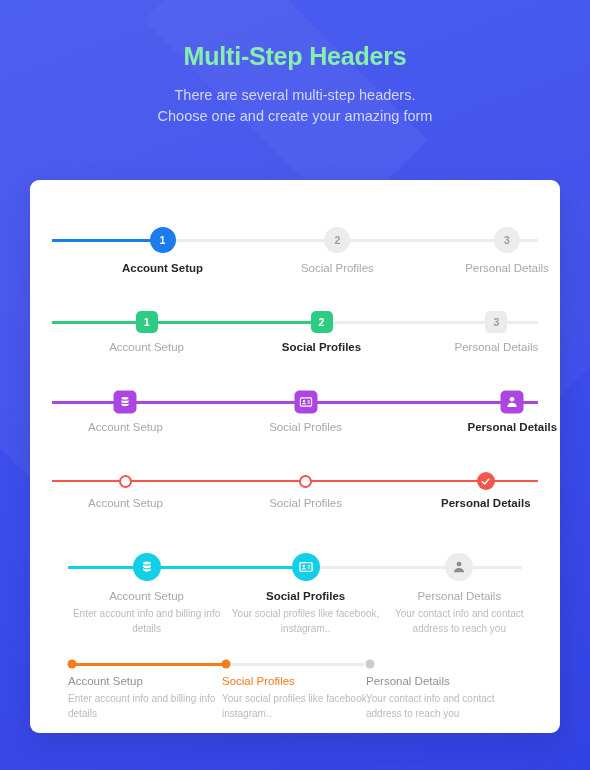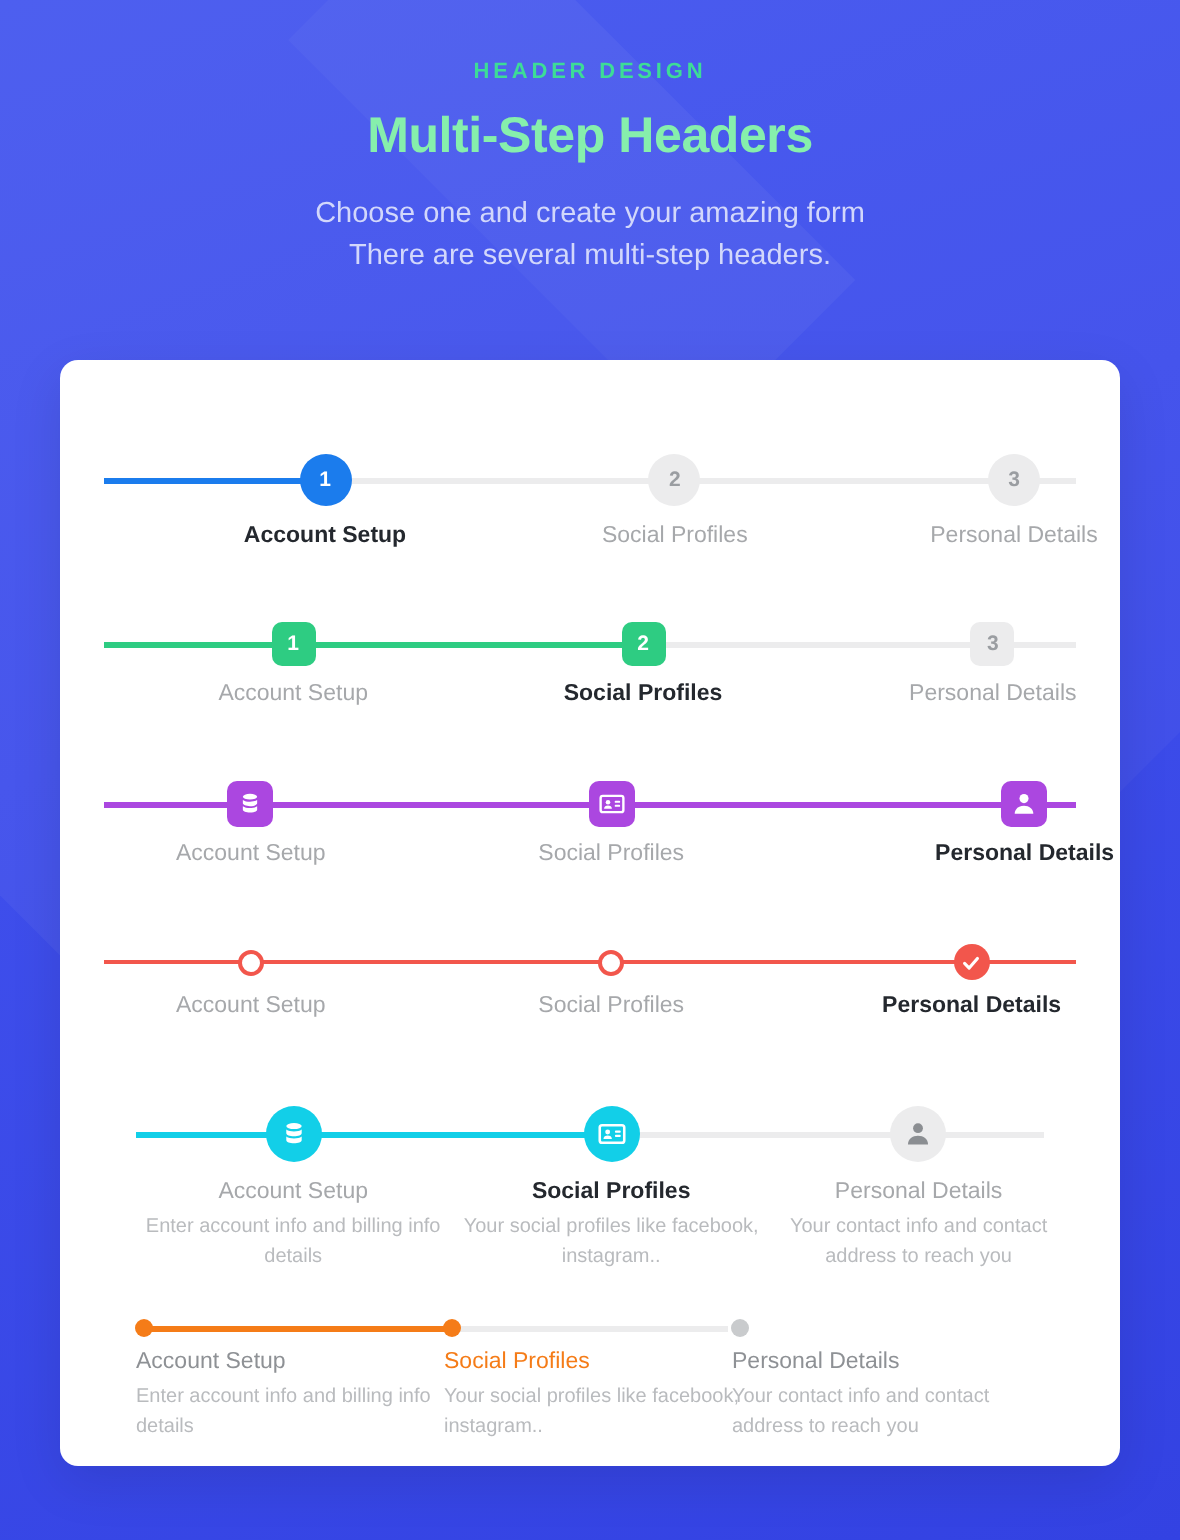--- a/index.html
+++ b/index.html
@@ -155,25 +155,24 @@
 <body>
 
 <div class="bg">
   <div class="bg-facet-a"></div>
   <div class="bg-facet-b"></div>
 </div>
 
 <div class="page">
 
   <div class="hdr">
-    <div class="hdr-eyebrow">HEADER DESIGN</div>
     <div class="hdr-title">Multi-Step Headers</div>
     <div class="hdr-sub">
+      <div>There are several multi-step headers.</div>
       <div>Choose one and create your amazing form</div>
-      <div>There are several multi-step headers.</div>
     </div>
   </div>
 
   <div class="card" id="card">
       <div class="stepper r1">
         <div class="track" style="background: rgb(236, 236, 237);">
           <div class="track-fill" style="background: rgb(27, 124, 237); width: 25%;"></div>
         </div>
         <div class="node circ" style="left: 25%; background: rgb(27, 124, 237);">
           <span class="num">1</span>

